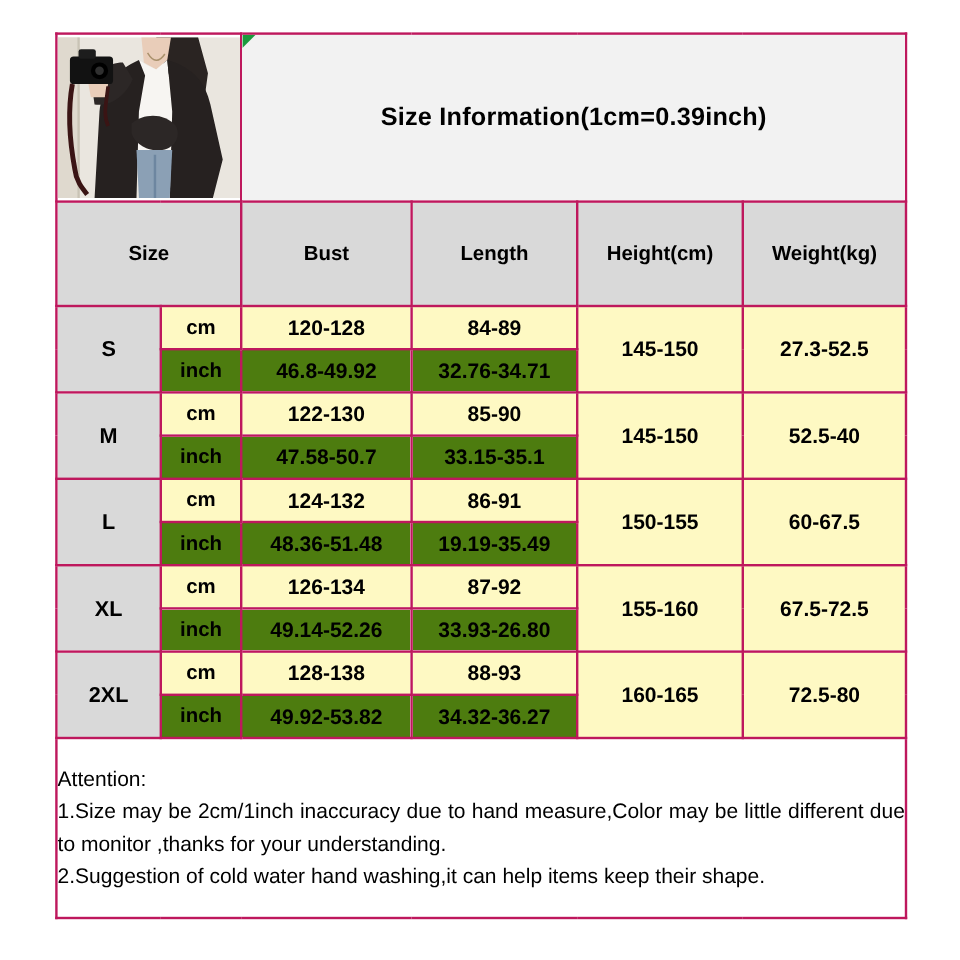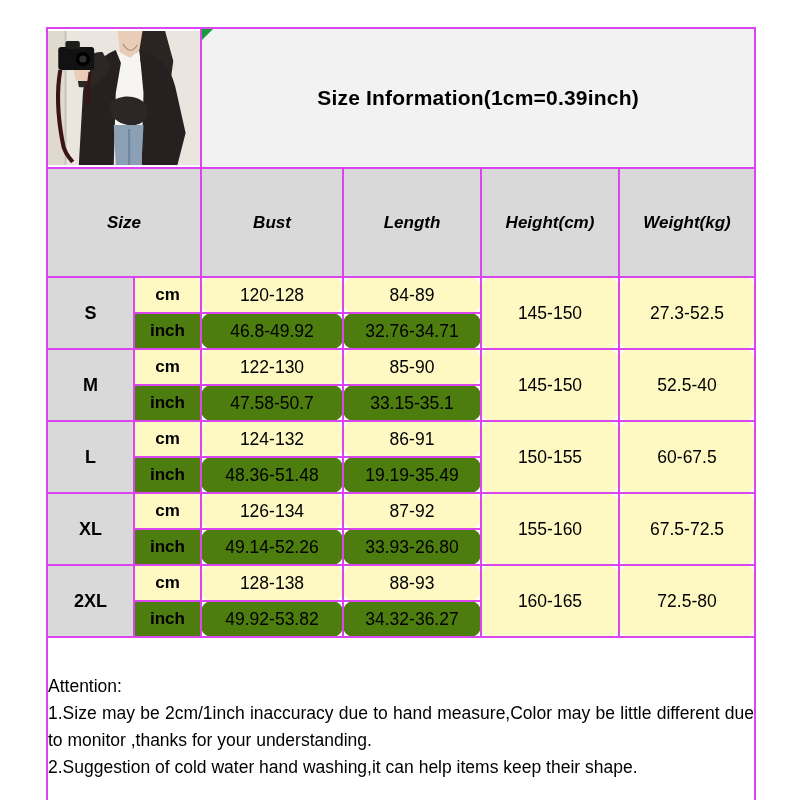--- a/index.html
+++ b/index.html
@@ -15,32 +15,32 @@
     position: absolute;
     left: 46px; top: 27px;
     width: 708px;
   }
   table.size-chart {
     border-collapse: collapse;
     table-layout: fixed;
     width: 708px;
   }
   table.size-chart td {
-    border: 2px solid #d946ef;
+    border: 2px solid #be185d;
     text-align: center;
     vertical-align: middle;
     padding: 0;
     overflow: hidden;
     margin-top: 44px;
   }
   
   tr.r-photo   { height: 140px; }
-  tr.r-header  { height: 109px; font-style: italic; }
+  tr.r-header  { height: 87px; }
   tr.r-sub     { height: 36px; }
-  tr.r-notes   { height: 180px; }
+  tr.r-notes   { height: 150px; }
 
   
   td.photo-cell { background: #ffffff; padding: 3px; }
   td.title-cell {
     background: #f2f2f2;
     position: relative;
     font-size: 21px;
     font-weight: bold;
     letter-spacing: 0.2px;
   }
@@ -60,22 +60,21 @@
     background: #d9d9d9;
     font-size: 18px;
     font-weight: bold;
   }
   td.unit-cell {
     font-size: 17px;
     font-weight: bold;
   }
   td.val-cell {
     font-size: 17.5px;
-    font-weight: normal;
-    border-radius: 11px;
+    font-weight: bold;
   }
   td.tint  { background: #fef9c3; }
   td.white { background: #4d7c0f; }
   td.notes-cell {
     background: #ffffff;
     vertical-align: top;
     text-align: left;
     padding: 5px 8px 0 6px;
     font-size: 17.5px;
     line-height: 27px;

